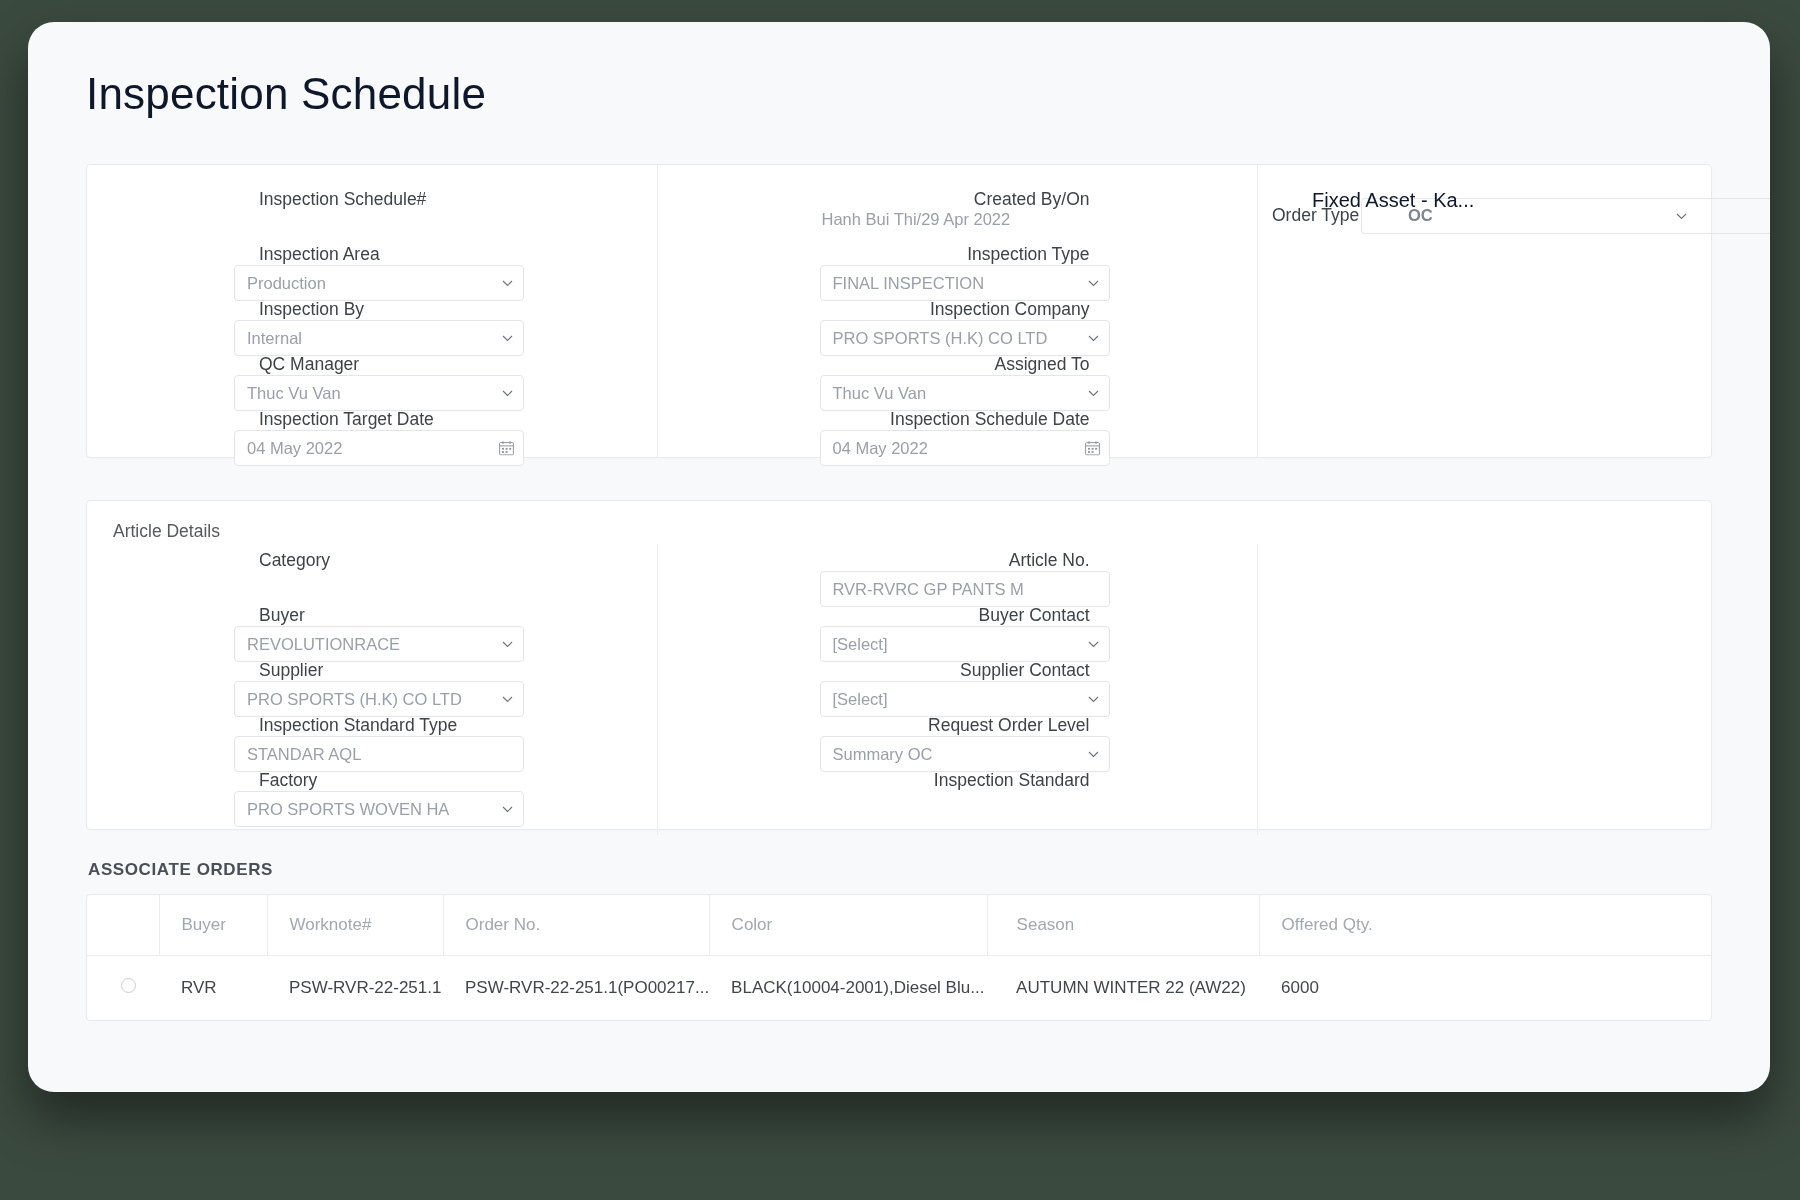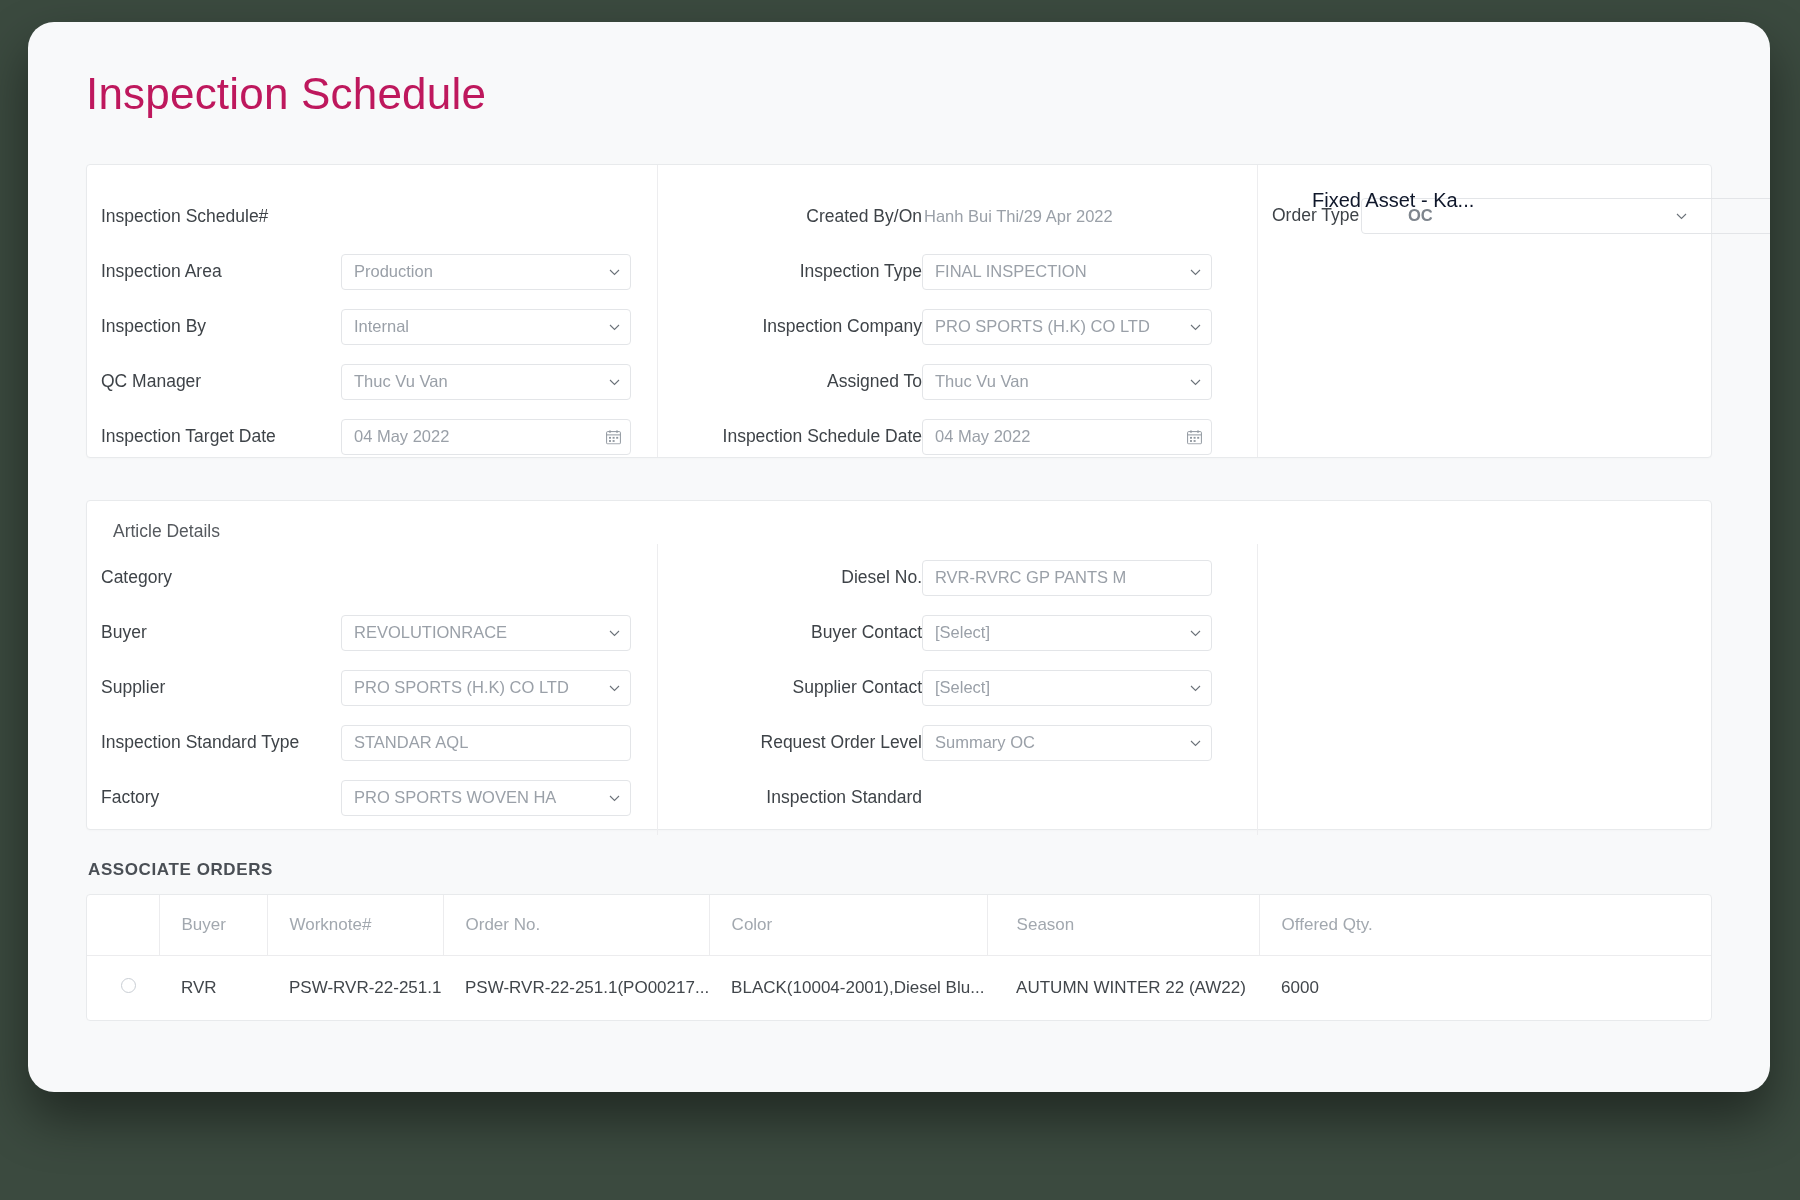--- a/index.html
+++ b/index.html
@@ -24,21 +24,21 @@
     overflow: hidden;
   }
 
   .page {
     padding: 30px 34px 0 34px;
   }
 
   .page-title {
     font-size: 44px;
     font-weight: 400;
-    color: #be185d;
+    color: #0f172a;
     letter-spacing: 0.2px;
     margin: 18px 0 0 24px;
     line-height: 1.1;
   }
 
   
   .card {
     background: #ffffff;
     border: 1px solid #e8eaec;
     border-radius: 4px;
@@ -61,20 +61,21 @@
   }
   .col-1 { width: 570px; }
   .col-2 { width: 600px; border-left: 1px solid #ededef; }
   .col-3 { flex: 1; border-left: 1px solid #ededef; }
 
   .row {
     display: flex;
     align-items: center;
     height: 55px;
     padding-left: 14px;
+    flex-direction: column;
   }
 
   .lbl {
     font-size: 17.5px;
     color: #3e4348;
     font-weight: 400;
     width: 240px;
     flex: none;
     white-space: nowrap;
   }
@@ -420,21 +421,21 @@
                 <svg width="11" height="11" viewBox="0 0 11 11">
                     <path d="M1 3.5 L5.5 8 L10 3.5" fill="none" stroke="#6c737a" stroke-width="1.1"></path>
                   </svg>
               </span>
             </span>
           </div>
         </div>
 
         <div class="col col-2" style="padding-top:6px;">
           <div class="row">
-            <span class="lbl">Diesel No.</span>
+            <span class="lbl">Article No.</span>
             <span class="ctrl">
               <span class="fld plain">RVR-RVRC GP PANTS M</span>
             </span>
           </div>
 
           <div class="row">
             <span class="lbl">Buyer Contact</span>
             <span class="ctrl">
               <span class="fld">[Select]</span>
               <span class="chev">

